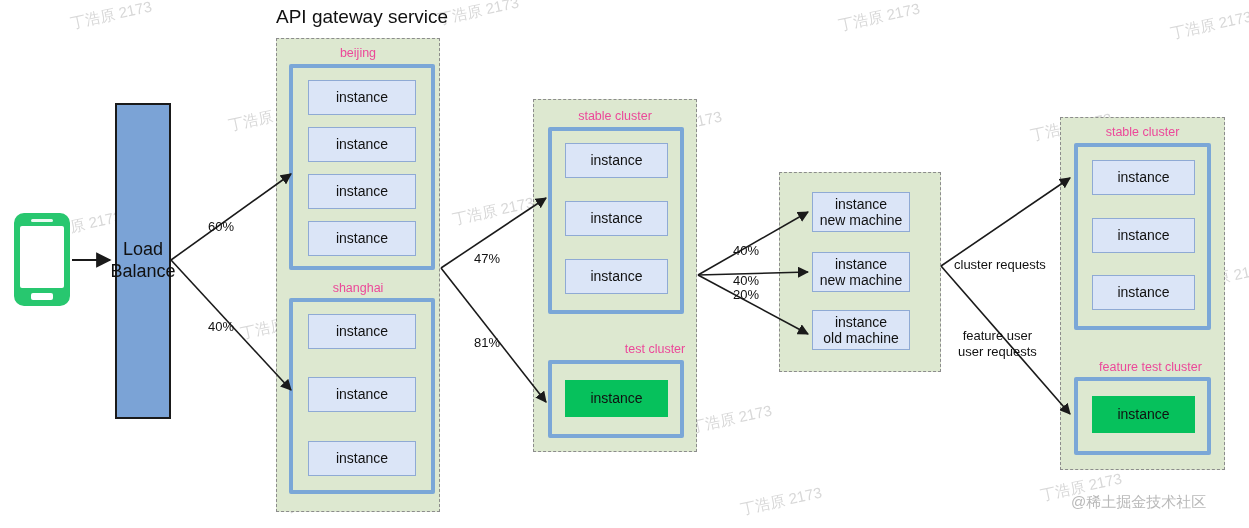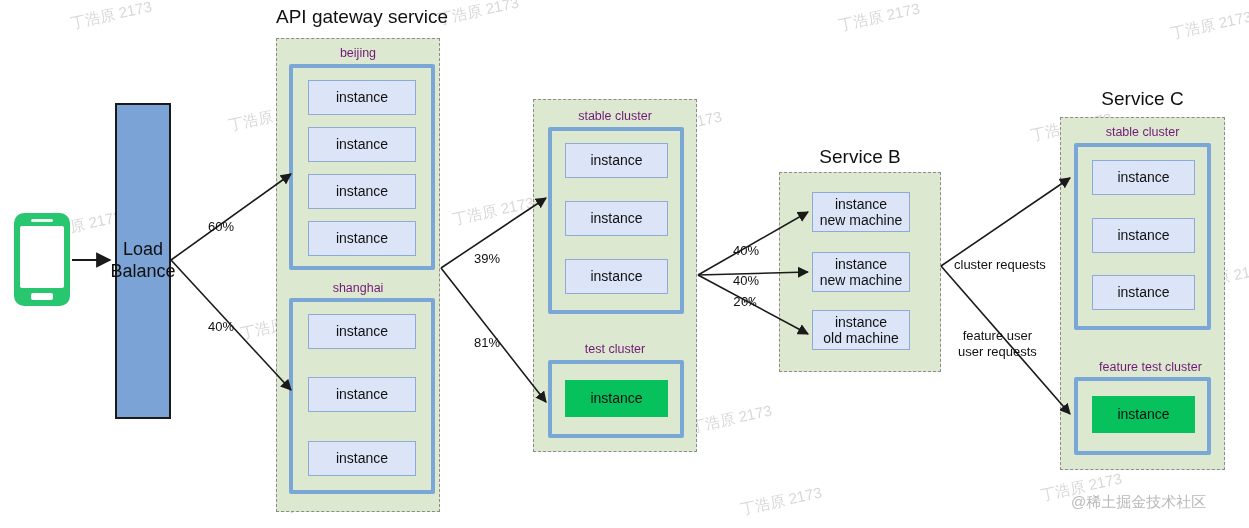--- a/index.html
+++ b/index.html
@@ -67,21 +67,21 @@
   .title {
     position: absolute;
     font-size: 19px;
     color: #111111;
     white-space: nowrap;
     text-align: center;
   }
   .sublabel {
     position: absolute;
     font-size: 12.5px;
-    color: #701a75;
+    color: #ec4899;
     white-space: nowrap;
     text-align: center;
   }
   .edge-label {
     position: absolute;
     font-size: 13px;
     color: #111111;
     white-space: nowrap;
     line-height: 1.2;
     margin-top: 7px;
@@ -229,42 +229,40 @@
   <div class="instance" style="left:565px; top:143px; width:103px; height:35px;">
     <span class="ln">instance</span>
   </div>
   <div class="instance" style="left:565px; top:201px; width:103px; height:35px;">
     <span class="ln">instance</span>
   </div>
   <div class="instance" style="left:565px; top:259px; width:103px; height:35px;">
     <span class="ln">instance</span>
   </div>
 
-  <div class="sublabel" style="left:533px; top:342px; width:164px;">test cluster</div>
+  <div class="sublabel" style="left:533px; top:342px; width:164px;padding-left:40px;">test cluster</div>
   <div class="cluster" style="left:548px; top:360px; width:136px; height:78px;"></div>
   <div class="instance green" style="left:565px; top:380px; width:103px; height:37px;">
     <span class="ln">instance</span>
   </div>
 
-  <div class="title" style="left:779px; top:146px; width:162px;">Service B</div>
   <div class="group" style="left:779px; top:172px; width:162px; height:200px;"></div>
   <div class="instance" style="left:812px; top:192px; width:98px; height:40px;">
     <span class="ln">instance</span>
     <span class="ln">new machine</span>
   </div>
   <div class="instance" style="left:812px; top:252px; width:98px; height:40px;">
     <span class="ln">instance</span>
     <span class="ln">new machine</span>
   </div>
   <div class="instance" style="left:812px; top:310px; width:98px; height:40px;">
     <span class="ln">instance</span>
     <span class="ln">old machine</span>
   </div>
 
-  <div class="title" style="left:1060px; top:88px; width:165px;">Service C</div>
   <div class="group" style="left:1060px; top:117px; width:165px; height:353px;"></div>
 
   <div class="sublabel" style="left:1060px; top:125px; width:165px;">stable cluster</div>
   <div class="cluster" style="left:1074px; top:143px; width:137px; height:187px;"></div>
   <div class="instance" style="left:1092px; top:160px; width:103px; height:35px;">
     <span class="ln">instance</span>
   </div>
   <div class="instance" style="left:1092px; top:218px; width:103px; height:35px;">
     <span class="ln">instance</span>
   </div>
@@ -298,25 +296,25 @@
       <line x1="698" y1="275" x2="808" y2="272" marker-end="url(#ah)"></line>
       <line x1="698" y1="275" x2="808" y2="334" marker-end="url(#ah)"></line>
 
       <line x1="941" y1="266" x2="1070" y2="178" marker-end="url(#ah)"></line>
       <line x1="941" y1="266" x2="1070" y2="414" marker-end="url(#ah)"></line>
     </g>
   </svg>
 
   <div class="edge-label" style="left:208px; top:212px;">60%</div>
   <div class="edge-label" style="left:208px; top:312px;">40%</div>
-  <div class="edge-label" style="left:474px; top:244px;">39%</div>
+  <div class="edge-label" style="left:474px; top:244px;">47%</div>
   <div class="edge-label" style="left:474px; top:328px;">81%</div>
   <div class="edge-label" style="left:733px; top:236px;">40%</div>
   <div class="edge-label" style="left:733px; top:266px;">40%</div>
-  <div class="edge-label" style="left:733px; top:288px;font-family:Liberation Mono, monospace;">20%</div>
+  <div class="edge-label" style="left:733px; top:280px;">20%</div>
   <div class="edge-label" style="left:954px; top:250px;">cluster requests</div>
   <div class="edge-label two-line" style="left:958px; top:321px;">
     <span class="ln">feature user</span><br>
     <span class="ln">user requests</span>
   </div>
 
   <div class="credit" style="left:1071px; top:493px;">@稀土掘金技术社区</div>
 
 </div>
 

